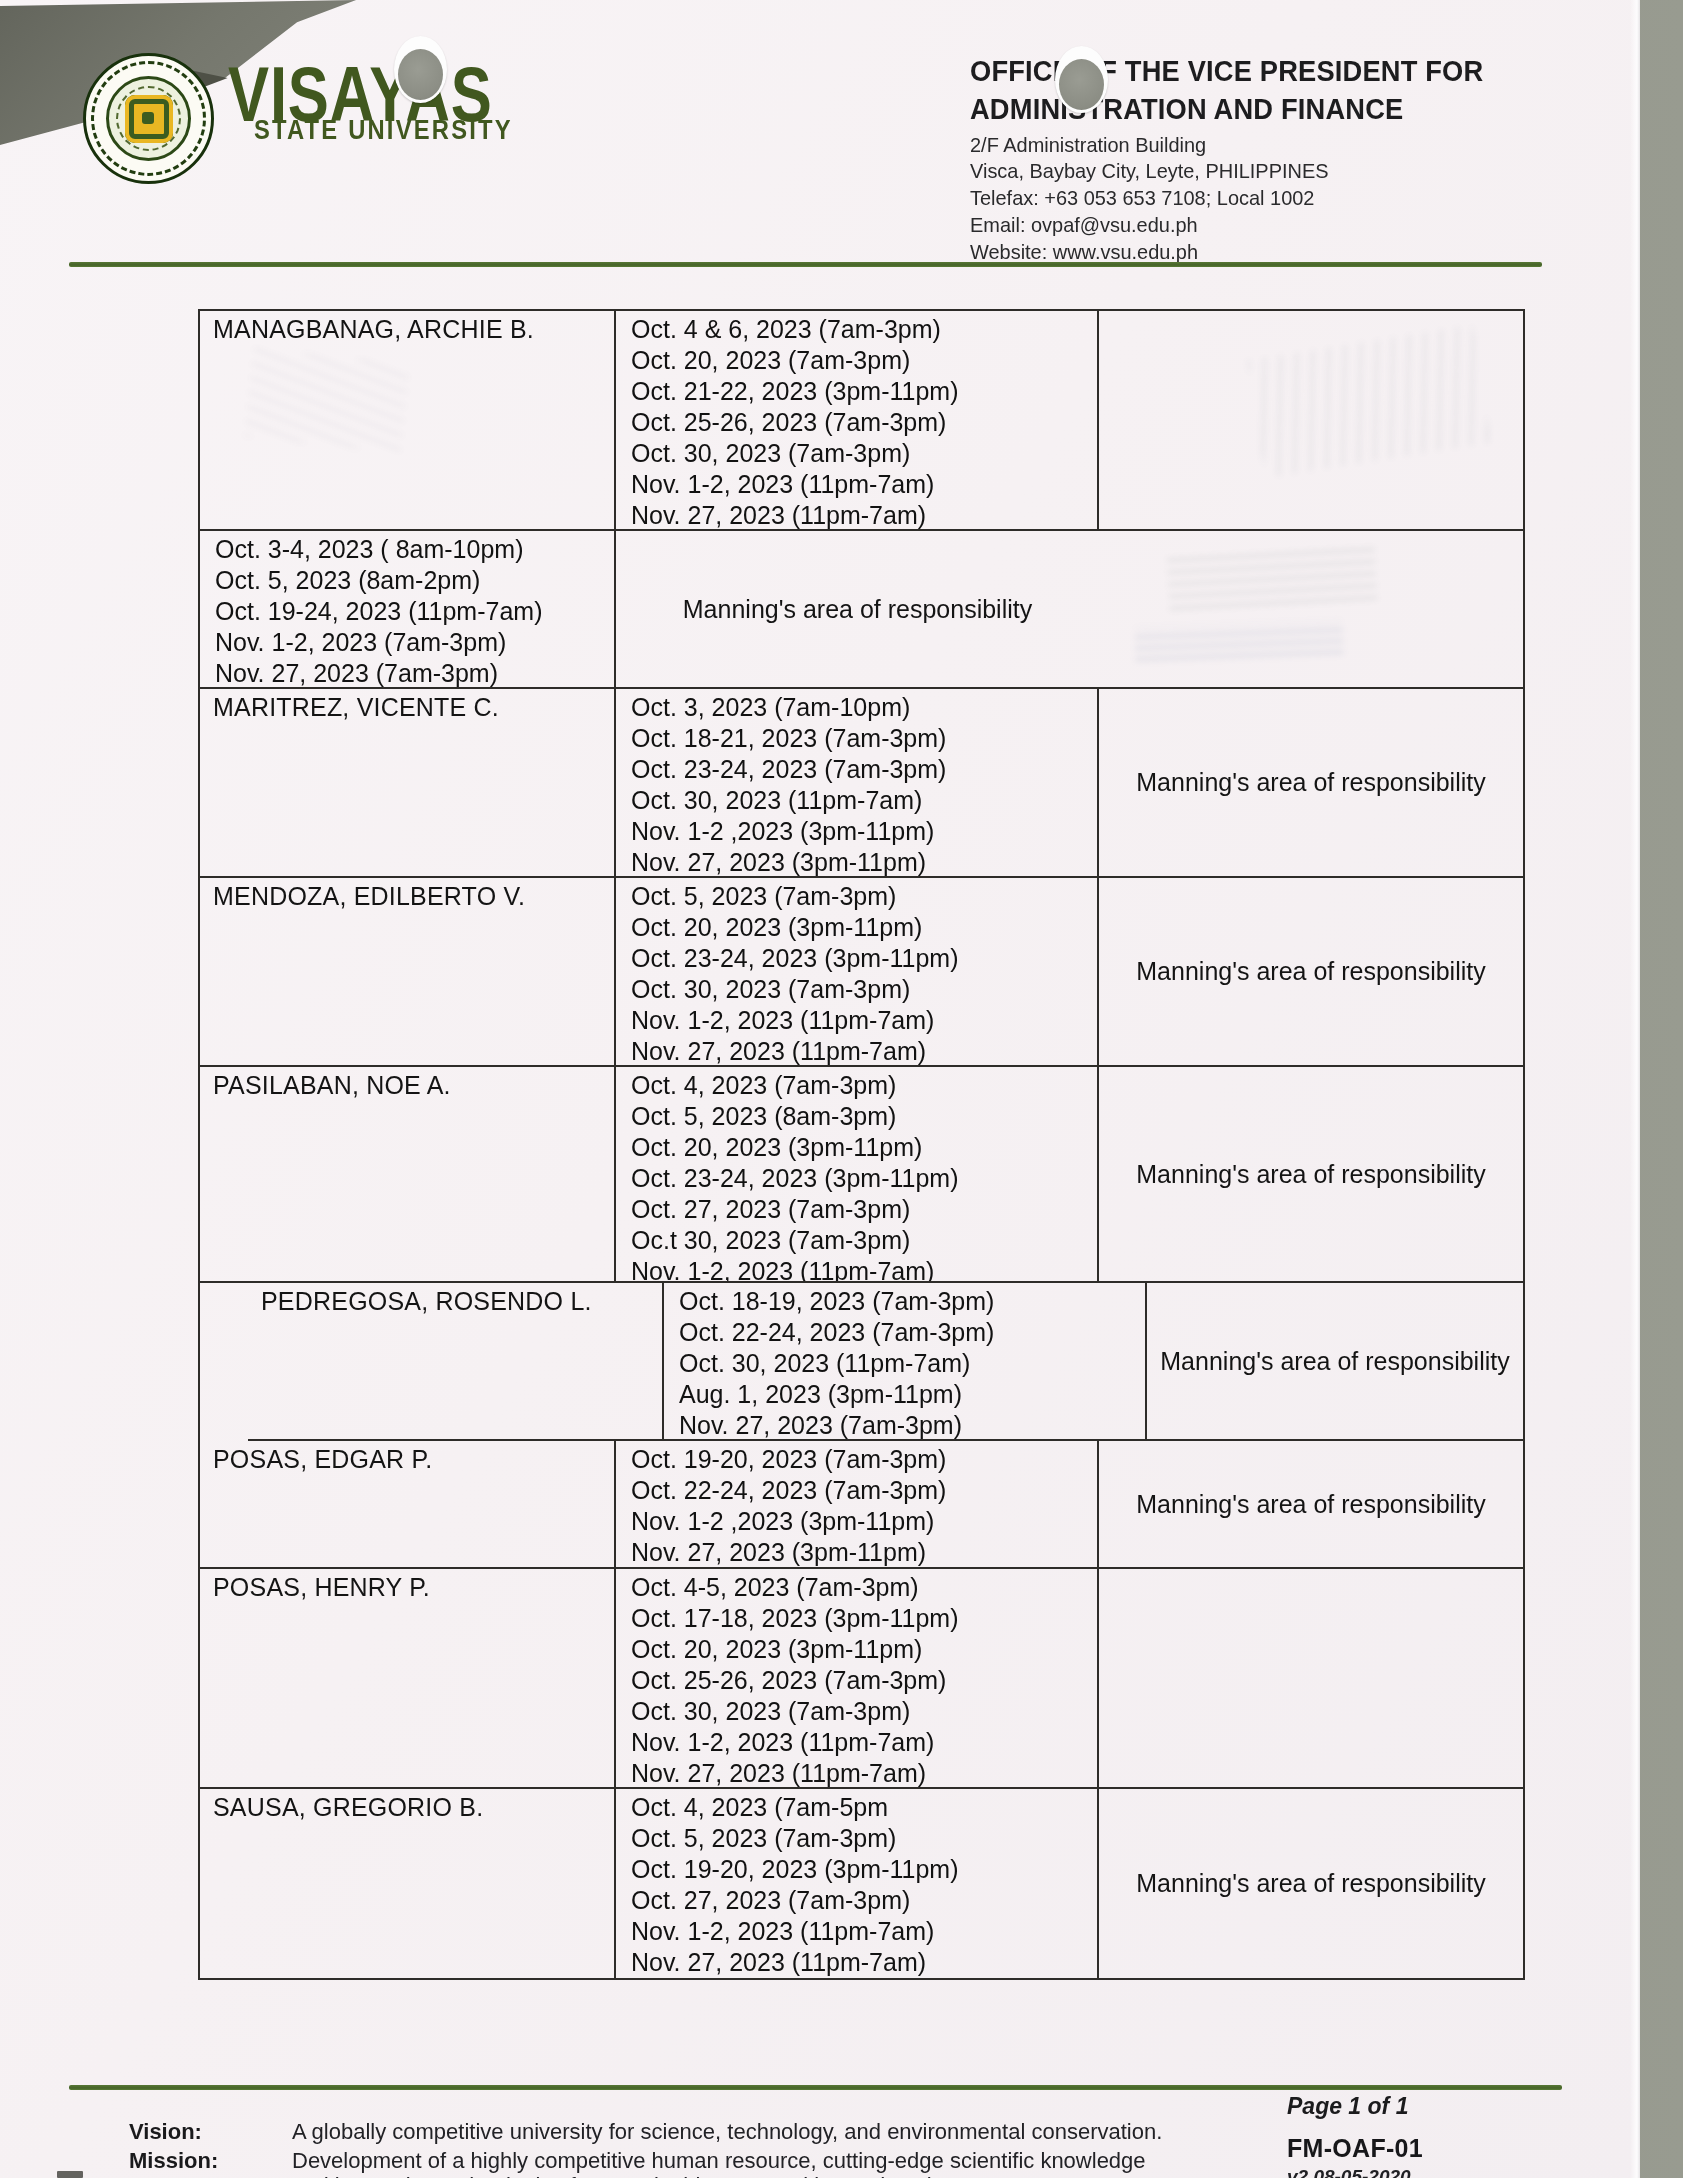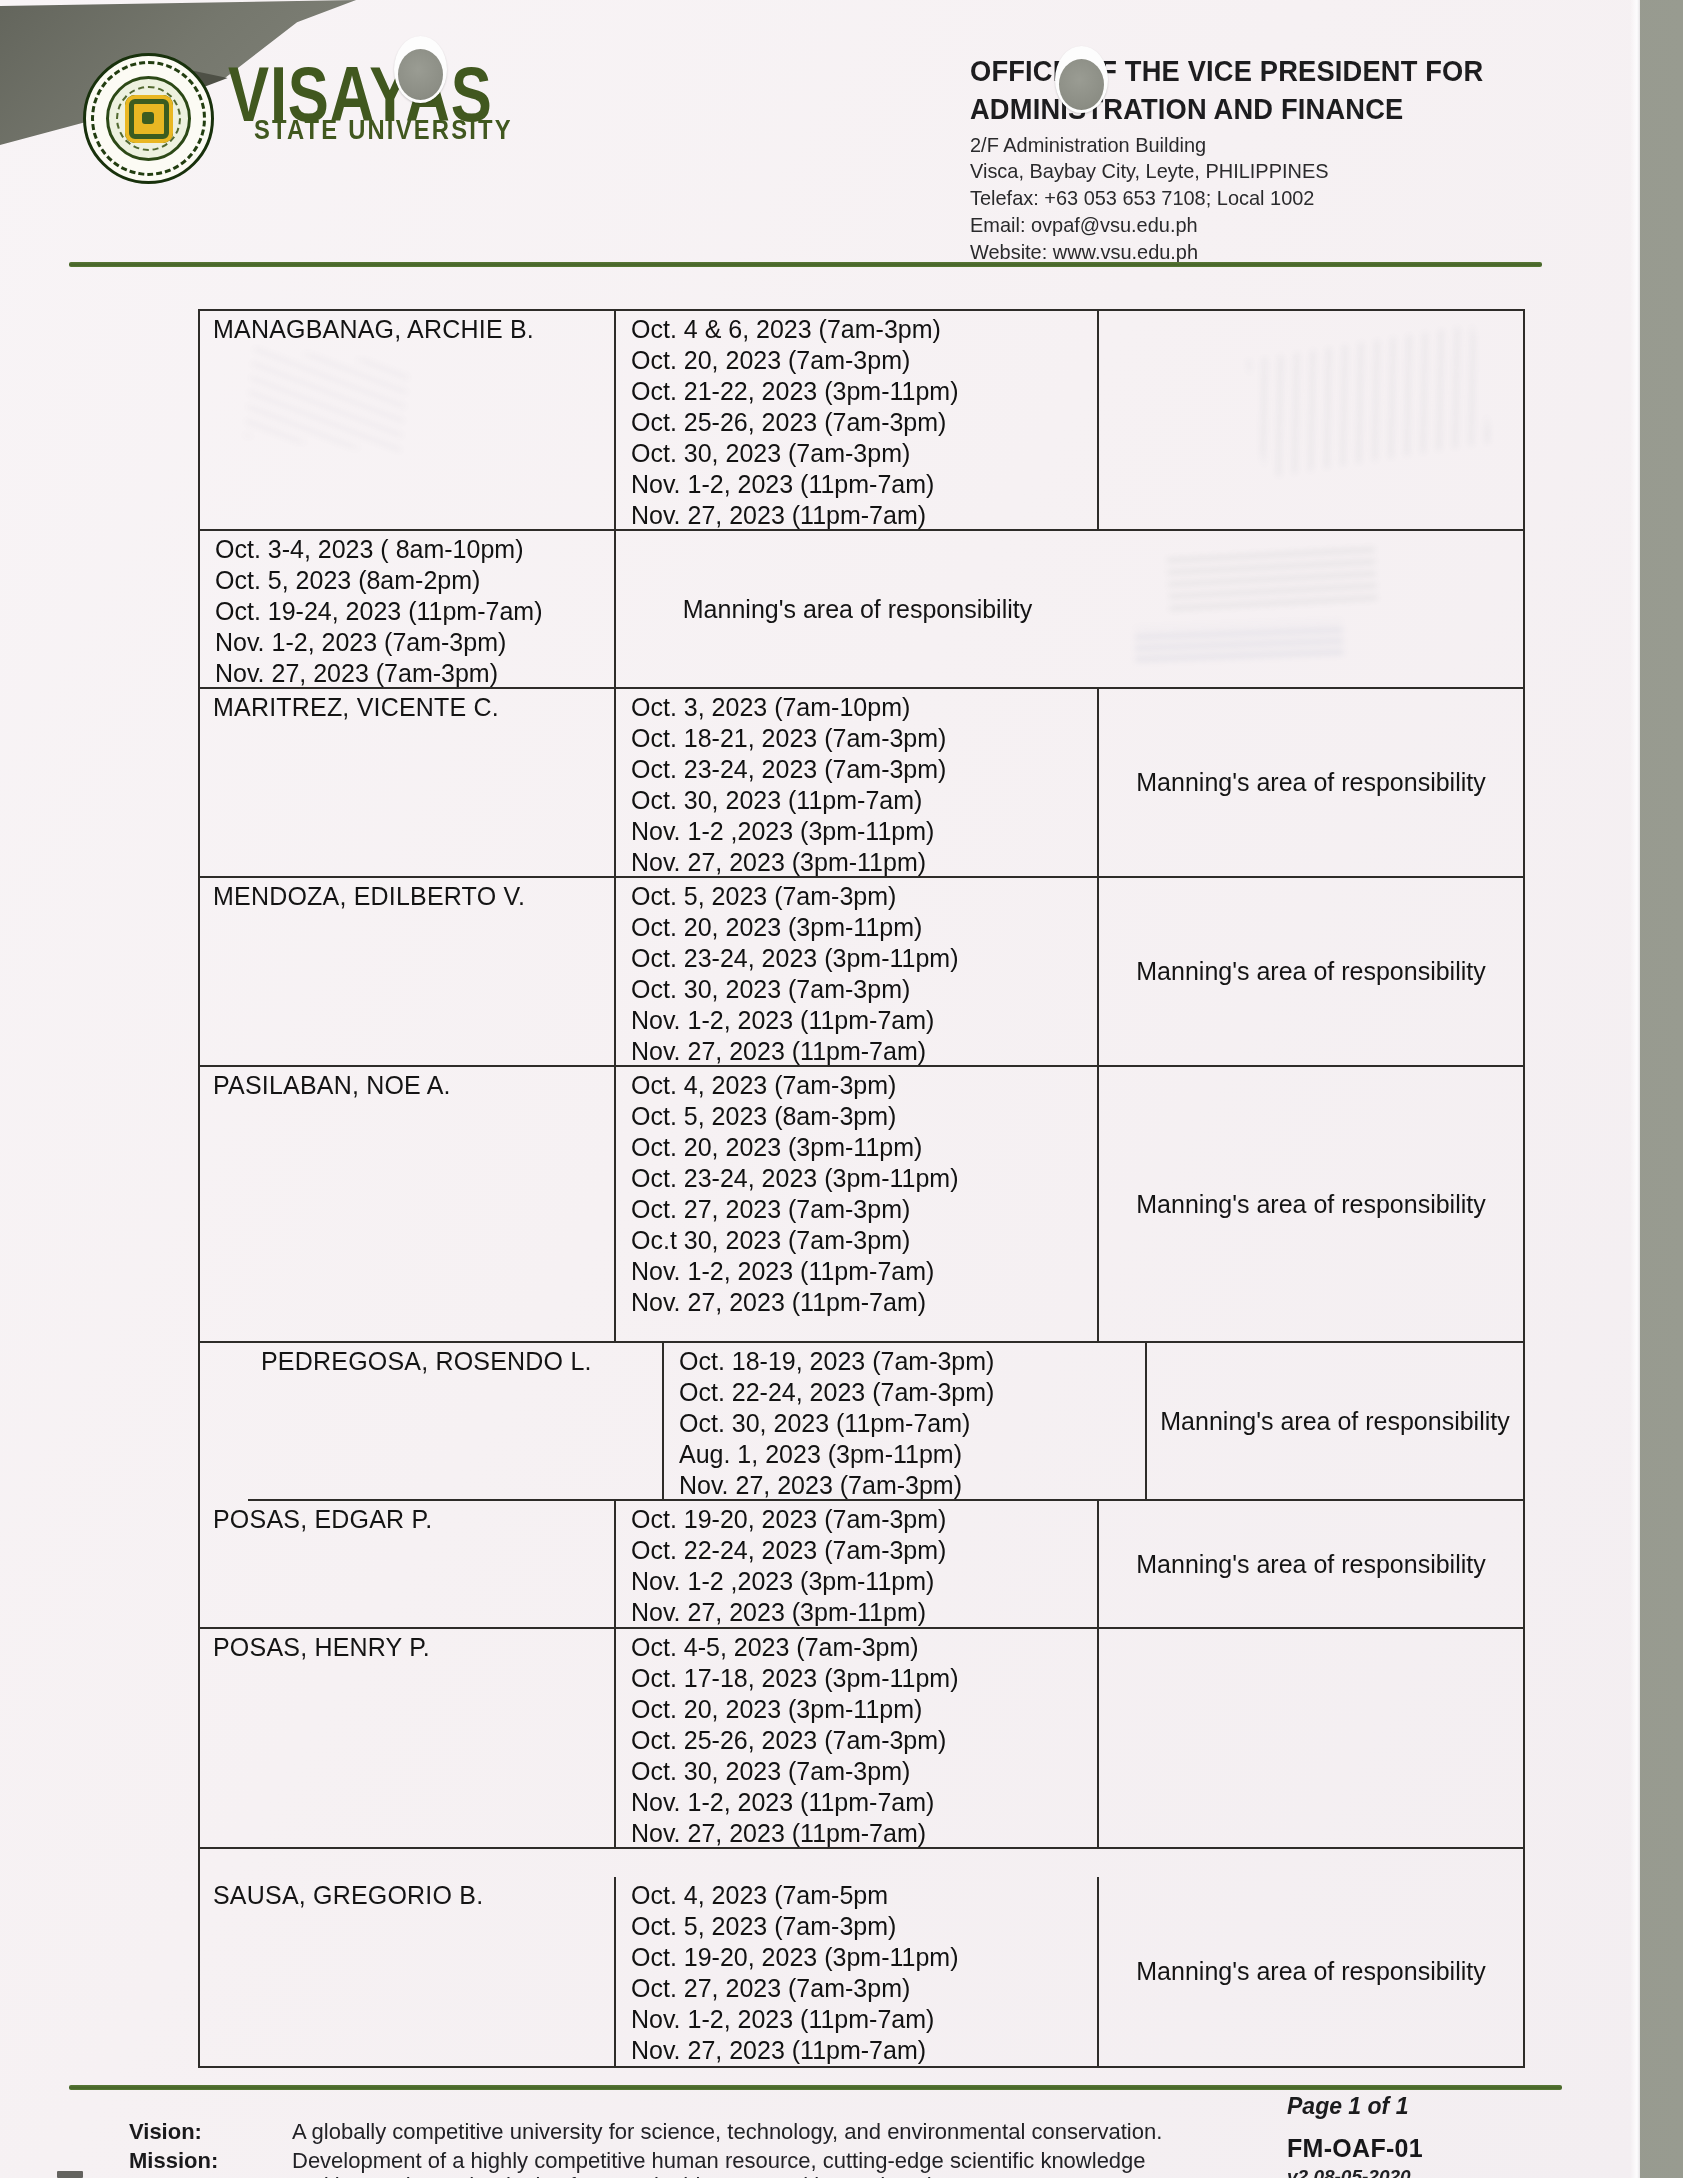--- a/index.html
+++ b/index.html
@@ -51,21 +51,21 @@
   .office-line{left:970px;font-size:21px;font-weight:500;color:#2a2a2c;
     transform:scaleX(.95);transform-origin:left top;white-space:nowrap;}
   .oa0{top:133px;} .oa1{top:159px;} .oa2{top:186px;} .oa3{top:213px;} .oa4{top:240px;}
   
   .rule{height:5px;background:linear-gradient(180deg,#577735 0%,#466328 60%,#597c36 100%);border-radius:2px;}
   .rule-top{left:69px;top:262px;width:1473px;}
   .rule-bottom{left:69px;top:2085px;width:1493px;}
   
   .schedule-table{left:198px;top:309px;width:1327px;border:2px solid #2e2c29;box-sizing:border-box;background:transparent;}
   .trow{display:grid;grid-template-columns:416px 483px 1fr;border-bottom:2px solid #2e2c29;box-sizing:border-box;}
-  .trow:last-child{border-bottom:none;margin-top:28px;}
+  .trow:last-child{border-bottom:none;}
   .cell{box-sizing:border-box;overflow:hidden;}
   .name-cell{border-right:2px solid #2e2c29;padding:4px 6px 0 13px;
     font-size:25px;font-weight:500;letter-spacing:0.2px;color:#141414;}
   .sched-cell{border-right:2px solid #2e2c29;padding:3px 4px 17px 15px;}
   .sched-line{font-size:25px;line-height:31px;color:#121212;font-weight:500;white-space:nowrap;}
   .remark-cell{display:flex;align-items:center;justify-content:center;
     font-size:25px;color:#141414;font-weight:500;text-align:center;padding:0 8px;}
   
   .bleed{filter:blur(3px);pointer-events:none;}
   .bleed-a{left:1255px;top:342px;width:228px;height:119px;opacity:.10;transform:rotate(-9deg);
@@ -168,21 +168,21 @@
       <div class="cell sched-cell">
         <div class="sched-line">Oct. 5, 2023 (7am-3pm)</div>
         <div class="sched-line">Oct. 20, 2023 (3pm-11pm)</div>
         <div class="sched-line">Oct. 23-24, 2023 (3pm-11pm)</div>
         <div class="sched-line">Oct. 30, 2023 (7am-3pm)</div>
         <div class="sched-line">Nov. 1-2, 2023 (11pm-7am)</div>
         <div class="sched-line">Nov. 27, 2023 (11pm-7am)</div>
       </div>
       <div class="cell remark-cell">Manning's area of responsibility</div>
     </div>
-    <div class="trow" style="height: 276px;">
+    <div class="trow" style="height: 216px;">
       <div class="cell name-cell">PASILABAN, NOE A.</div>
       <div class="cell sched-cell">
         <div class="sched-line">Oct. 4, 2023 (7am-3pm)</div>
         <div class="sched-line">Oct. 5, 2023 (8am-3pm)</div>
         <div class="sched-line">Oct. 20, 2023 (3pm-11pm)</div>
         <div class="sched-line">Oct. 23-24, 2023 (3pm-11pm)</div>
         <div class="sched-line">Oct. 27, 2023 (7am-3pm)</div>
         <div class="sched-line">Oc.t 30, 2023 (7am-3pm)</div>
         <div class="sched-line">Nov. 1-2, 2023 (11pm-7am)</div>
         <div class="sched-line">Nov. 27, 2023 (11pm-7am)</div>

